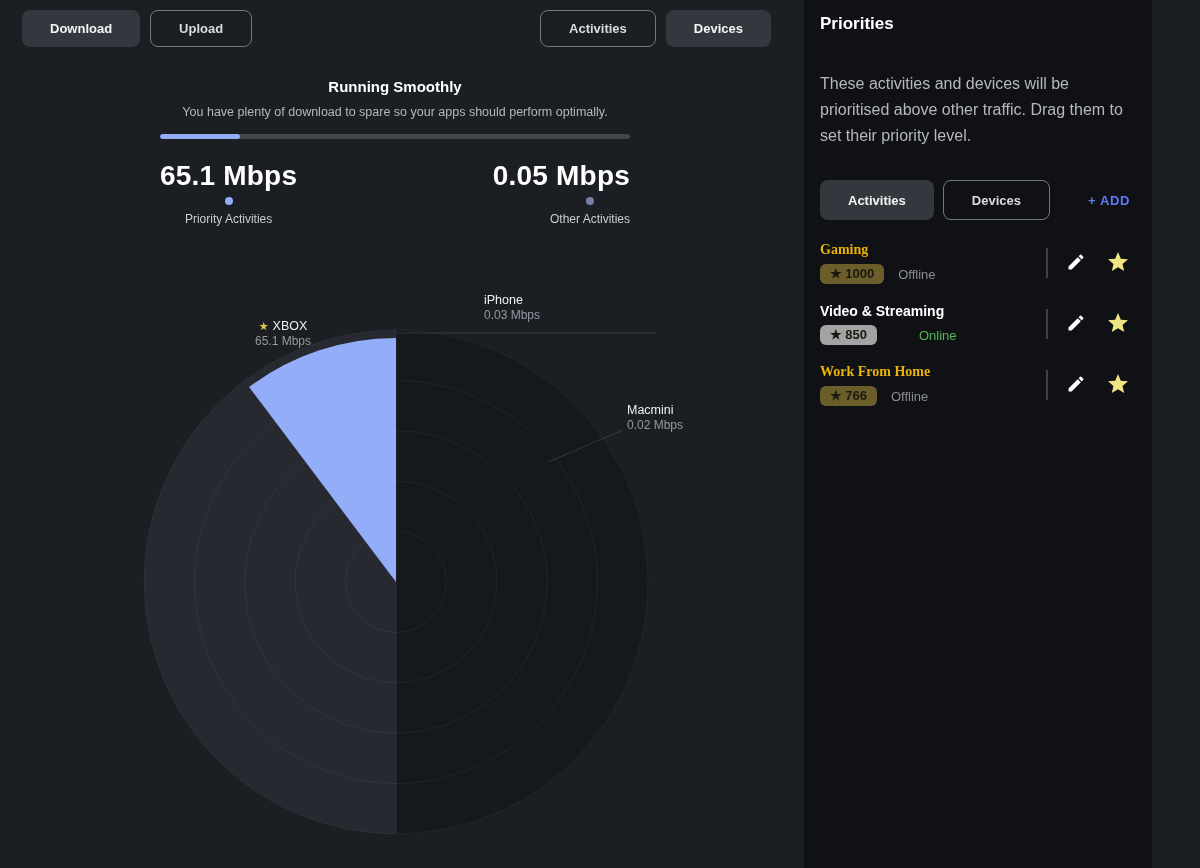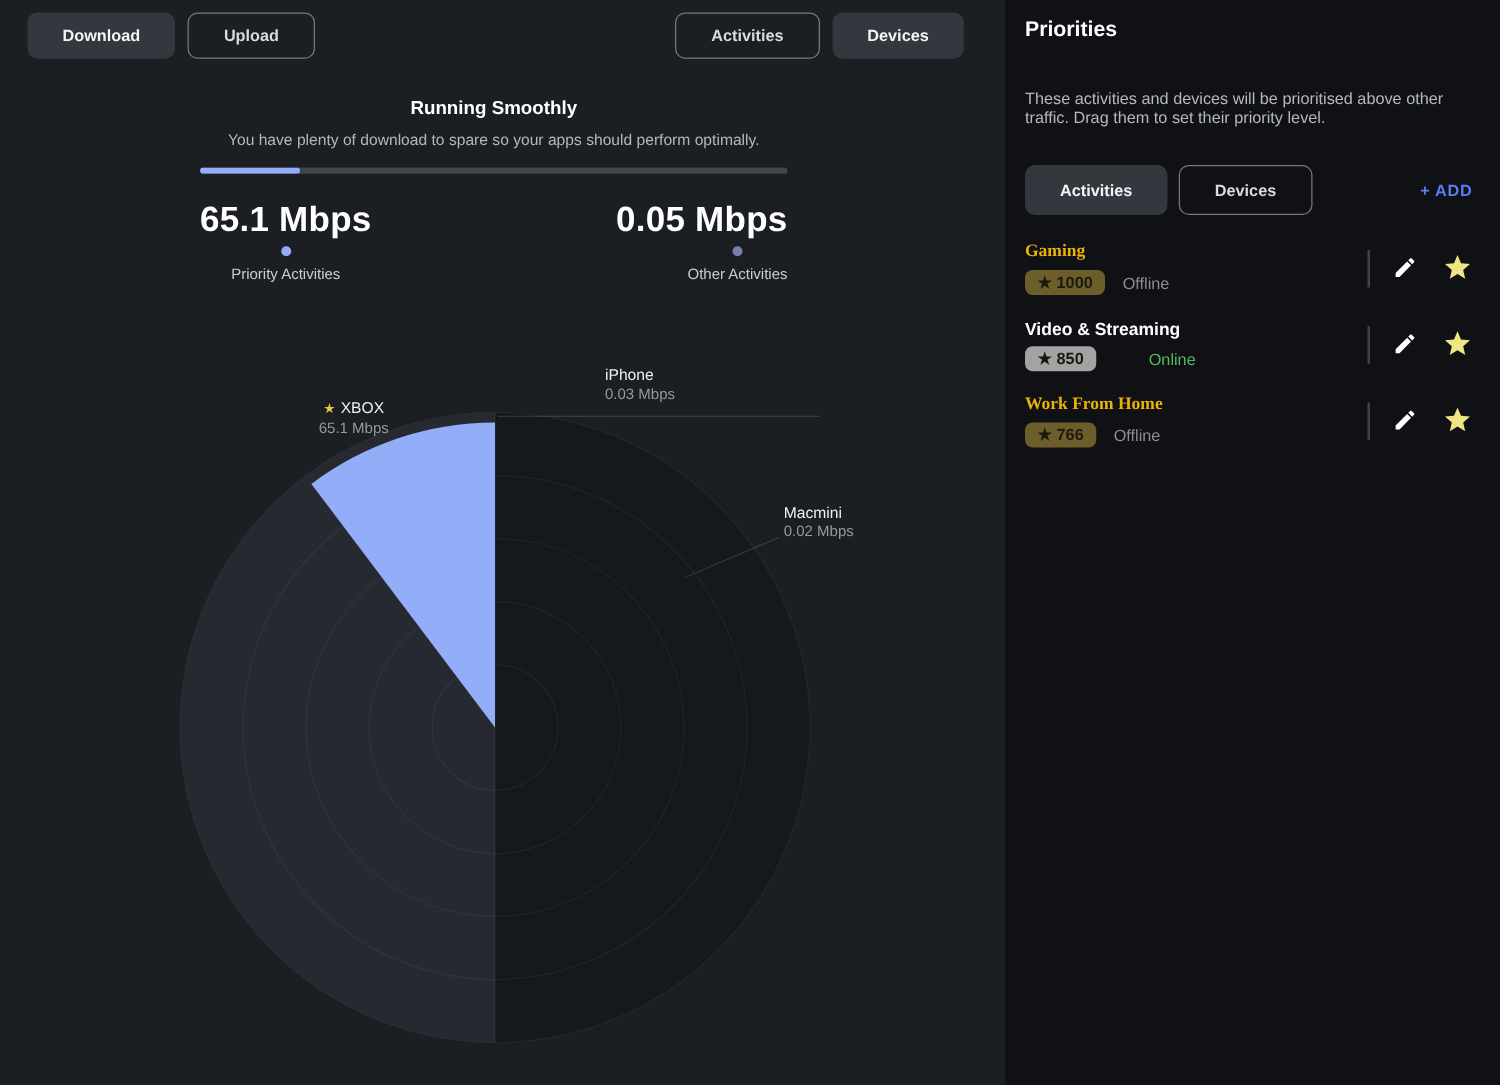--- a/index.html
+++ b/index.html
@@ -35,24 +35,24 @@
 
   .chart-svg { position:absolute; left:0; top:0; }
   .chart-label { position:absolute; font-size:12.5px; color:#eef0f2; line-height:14px; }
   .chart-label .val { font-size:12px; color:#9599a0; margin-top:1px; }
   .lbl-xbox { left:238px; top:292px; width:90px; text-align:center;margin-top:27px; }
   .lbl-xbox .star { color:#e5c54a; font-size:11px; margin-right:4px; }
   .lbl-iphone  { left:484px; top:293px; }
   .lbl-macmini { left:627px; top:403px; }
 
   
-  .panel { position:absolute; left:804px; top:0; width:396px; height:868px; background:#101114;
+  .panel { position:absolute; left:804px; top:0; width:348px; height:868px; background:#101114;
            padding:14px 22px 0 16px; }
   .panel-title { font-size:17px; font-weight:700; color:#ffffff; }
-  .panel-desc { margin-top:37px; font-size:13px; line-height:15px; color:#b5b8bc; padding-right:4px; }
+  .panel-desc { margin-top:37px; font-size:16px; line-height:26px; color:#b5b8bc; padding-right:4px; }
   .panel-tabs { margin-top:31px; display:flex; align-items:center; height:40px; }
   .panel-tabs .btn { height:40px; }
   .panel-tabs .gap { width:9px; }
   .panel-tabs .spacer { flex:1; }
   .add-link { font-size:13px; font-weight:700; letter-spacing:.6px; color:#5d7bfa; cursor:pointer; }
 
   .plist { margin-top:15px; }
   .prow { display:flex; align-items:center; height:56px; margin-bottom:5px; }
   .prow-info { flex:1; }
   .prow-name { font-size:14px; font-weight:600; }

